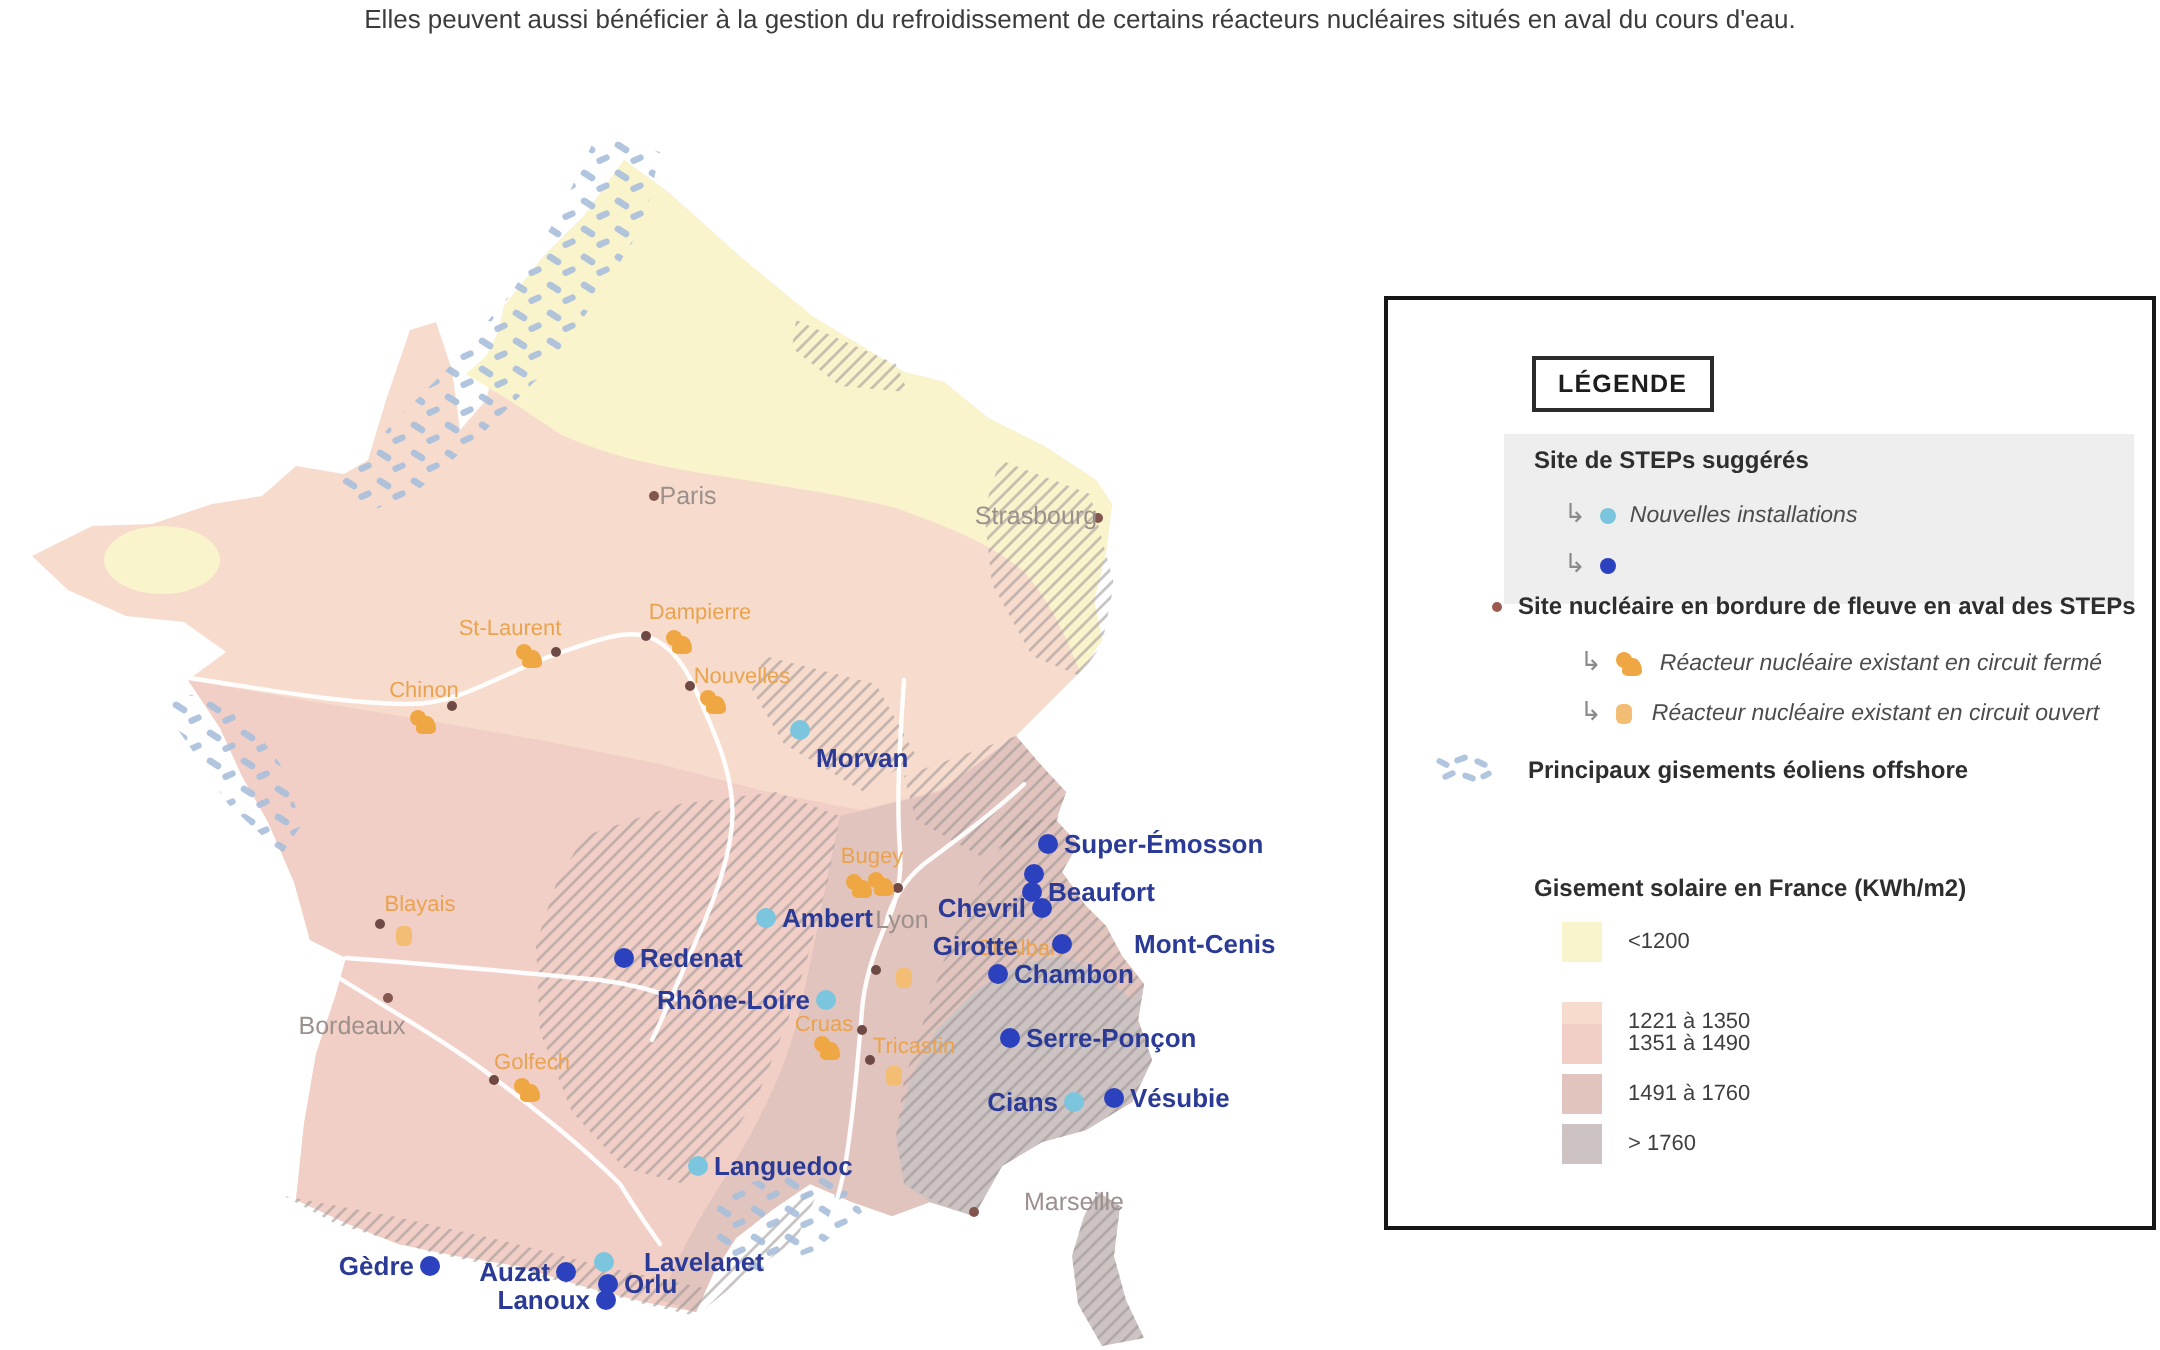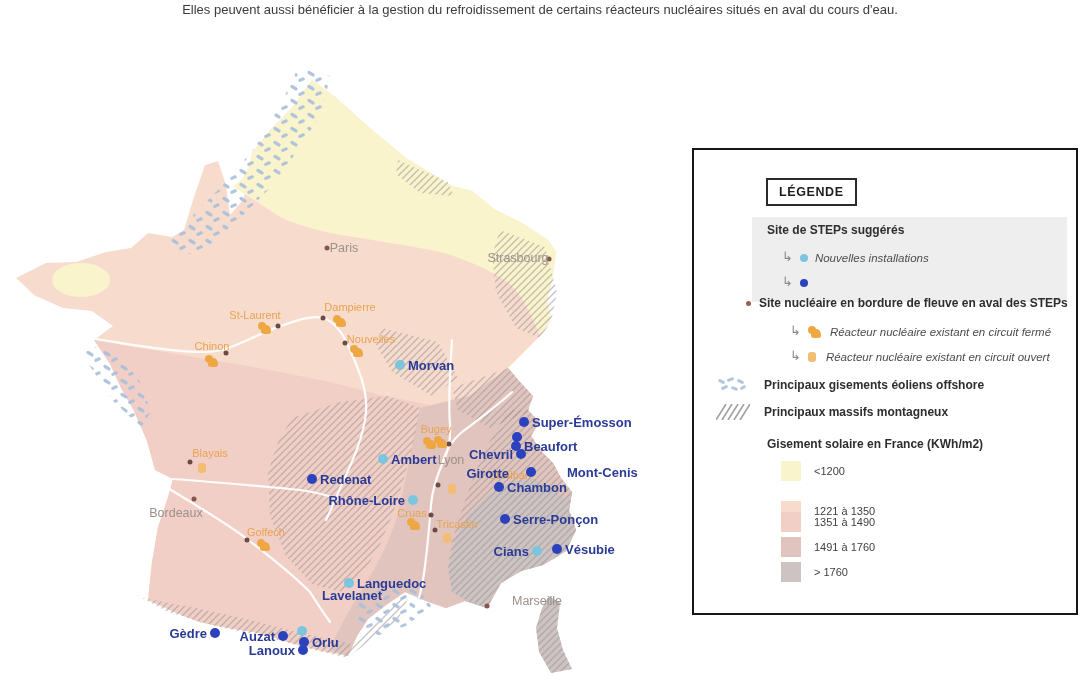--- a/index.html
+++ b/index.html
@@ -187,31 +187,31 @@
       <div class="label nuc-label" style="left: 457px; top: 524px;">Tricastin</div>
       <div class="dot nuc-dot" style="left: 435px; top: 530px;"></div>
       <div class="nuc-icon nuc-open" style="left: 447px; top: 538px;"></div>
       <div class="label nuc-label" style="left: 266px; top: 532px;">Golfech</div>
       <div class="dot nuc-dot" style="left: 247px; top: 540px;"></div>
       <div class="nuc-icon nuc-closed" style="left: 264px; top: 545px;">
         <span class="puff"></span>
         <span class="tower"></span>
       </div>
       <div class="dot step-dot step-new" style="left: 400px; top: 365px;"></div>
-      <div class="label step-label step-right" style="left: 400px; top: 365px;">Morvan</div>
+      <div class="label step-label step-right" style="left: 400px; top: 379px;">Morvan</div>
       <div class="dot step-dot step-new" style="left: 383px; top: 459px;"></div>
       <div class="label step-label step-right" style="left: 383px; top: 459px;">Ambert</div>
       <div class="dot step-dot step-new" style="left: 413px; top: 500px;"></div>
       <div class="label step-label step-left" style="left: 413px; top: 500px;">Rhône-Loire</div>
       <div class="dot step-dot step-new" style="left: 349px; top: 583px;"></div>
       <div class="label step-label step-right" style="left: 349px; top: 583px;">Languedoc</div>
       <div class="dot step-dot step-new" style="left: 537px; top: 551px;"></div>
       <div class="label step-label step-left" style="left: 537px; top: 551px;">Cians</div>
       <div class="dot step-dot step-new" style="left: 302px; top: 631px;"></div>
-      <div class="label step-label step-right" style="left: 302px; top: 595px; padding-left: 12px;">Lavelanet</div>
+      <div class="label step-label step-right" style="left: 302px; top: 631px; padding-left: 12px;">Lavelanet</div>
       <div class="dot step-dot step-existing" style="left: 312px; top: 479px;"></div>
       <div class="label step-label step-right" style="left: 312px; top: 479px;">Redenat</div>
       <div class="dot step-dot step-existing" style="left: 215px; top: 633px;"></div>
       <div class="label step-label step-left" style="left: 215px; top: 633px;">Gèdre</div>
       <div class="dot step-dot step-existing" style="left: 283px; top: 636px;"></div>
       <div class="label step-label step-left" style="left: 283px; top: 636px;">Auzat</div>
       <div class="dot step-dot step-existing" style="left: 304px; top: 642px;"></div>
       <div class="label step-label step-right" style="left: 304px; top: 642px;">Orlu</div>
       <div class="dot step-dot step-existing" style="left: 303px; top: 650px;"></div>
       <div class="label step-label step-left" style="left: 303px; top: 650px;">Lanoux</div>
@@ -275,32 +275,20 @@
         <rect x="11" y="1" width="7" height="3" rx="1.5" transform="rotate(-20 14.5 2.5)"></rect>
         <rect x="21" y="3" width="7" height="3" rx="1.5" transform="rotate(25 24.5 4.5)"></rect>
         <rect x="5" y="9" width="7" height="3" rx="1.5" transform="rotate(-25 8.5 10.5)"></rect>
         <rect x="15" y="10" width="7" height="3" rx="1.5" transform="rotate(20 18.5 11.5)"></rect>
         <rect x="24" y="9" width="6" height="3" rx="1.5" transform="rotate(-28 27 10.5)"></rect>
       </g>
     </svg>
     <span class="lg-h">Principaux gisements éoliens offshore</span>
   </div>
 
-  <div class="lg-texture-row row-mnt">
-    <svg width="34" height="16" viewBox="0 0 34 16">
-      <g stroke="#a39d9d" stroke-width="1.6">
-        <line x1="0" y1="16" x2="10" y2="0"></line>
-          <line x1="6" y1="16" x2="16" y2="0"></line>
-        <line x1="12" y1="16" x2="22" y2="0"></line>
-          <line x1="18" y1="16" x2="28" y2="0"></line>
-        <line x1="24" y1="16" x2="34" y2="0"></line>
-      </g>
-    </svg>
-    <span class="lg-h">Principaux massifs montagneux</span>
-  </div>
 
   <div class="lg-solar-title lg-h">Gisement solaire en France (KWh/m2)</div>
   <div class="lg-srow" style="top:311px">
     <span class="sw" style="background: rgb(250, 244, 205);"></span>
     <span class="lg-sl">&lt;1200</span>
   </div>
   <div class="lg-srow" style="top:351px">
     <span class="sw" style="background: rgb(247, 220, 205);"></span>
     <span class="lg-sl">1221 à 1350</span>
   </div>

